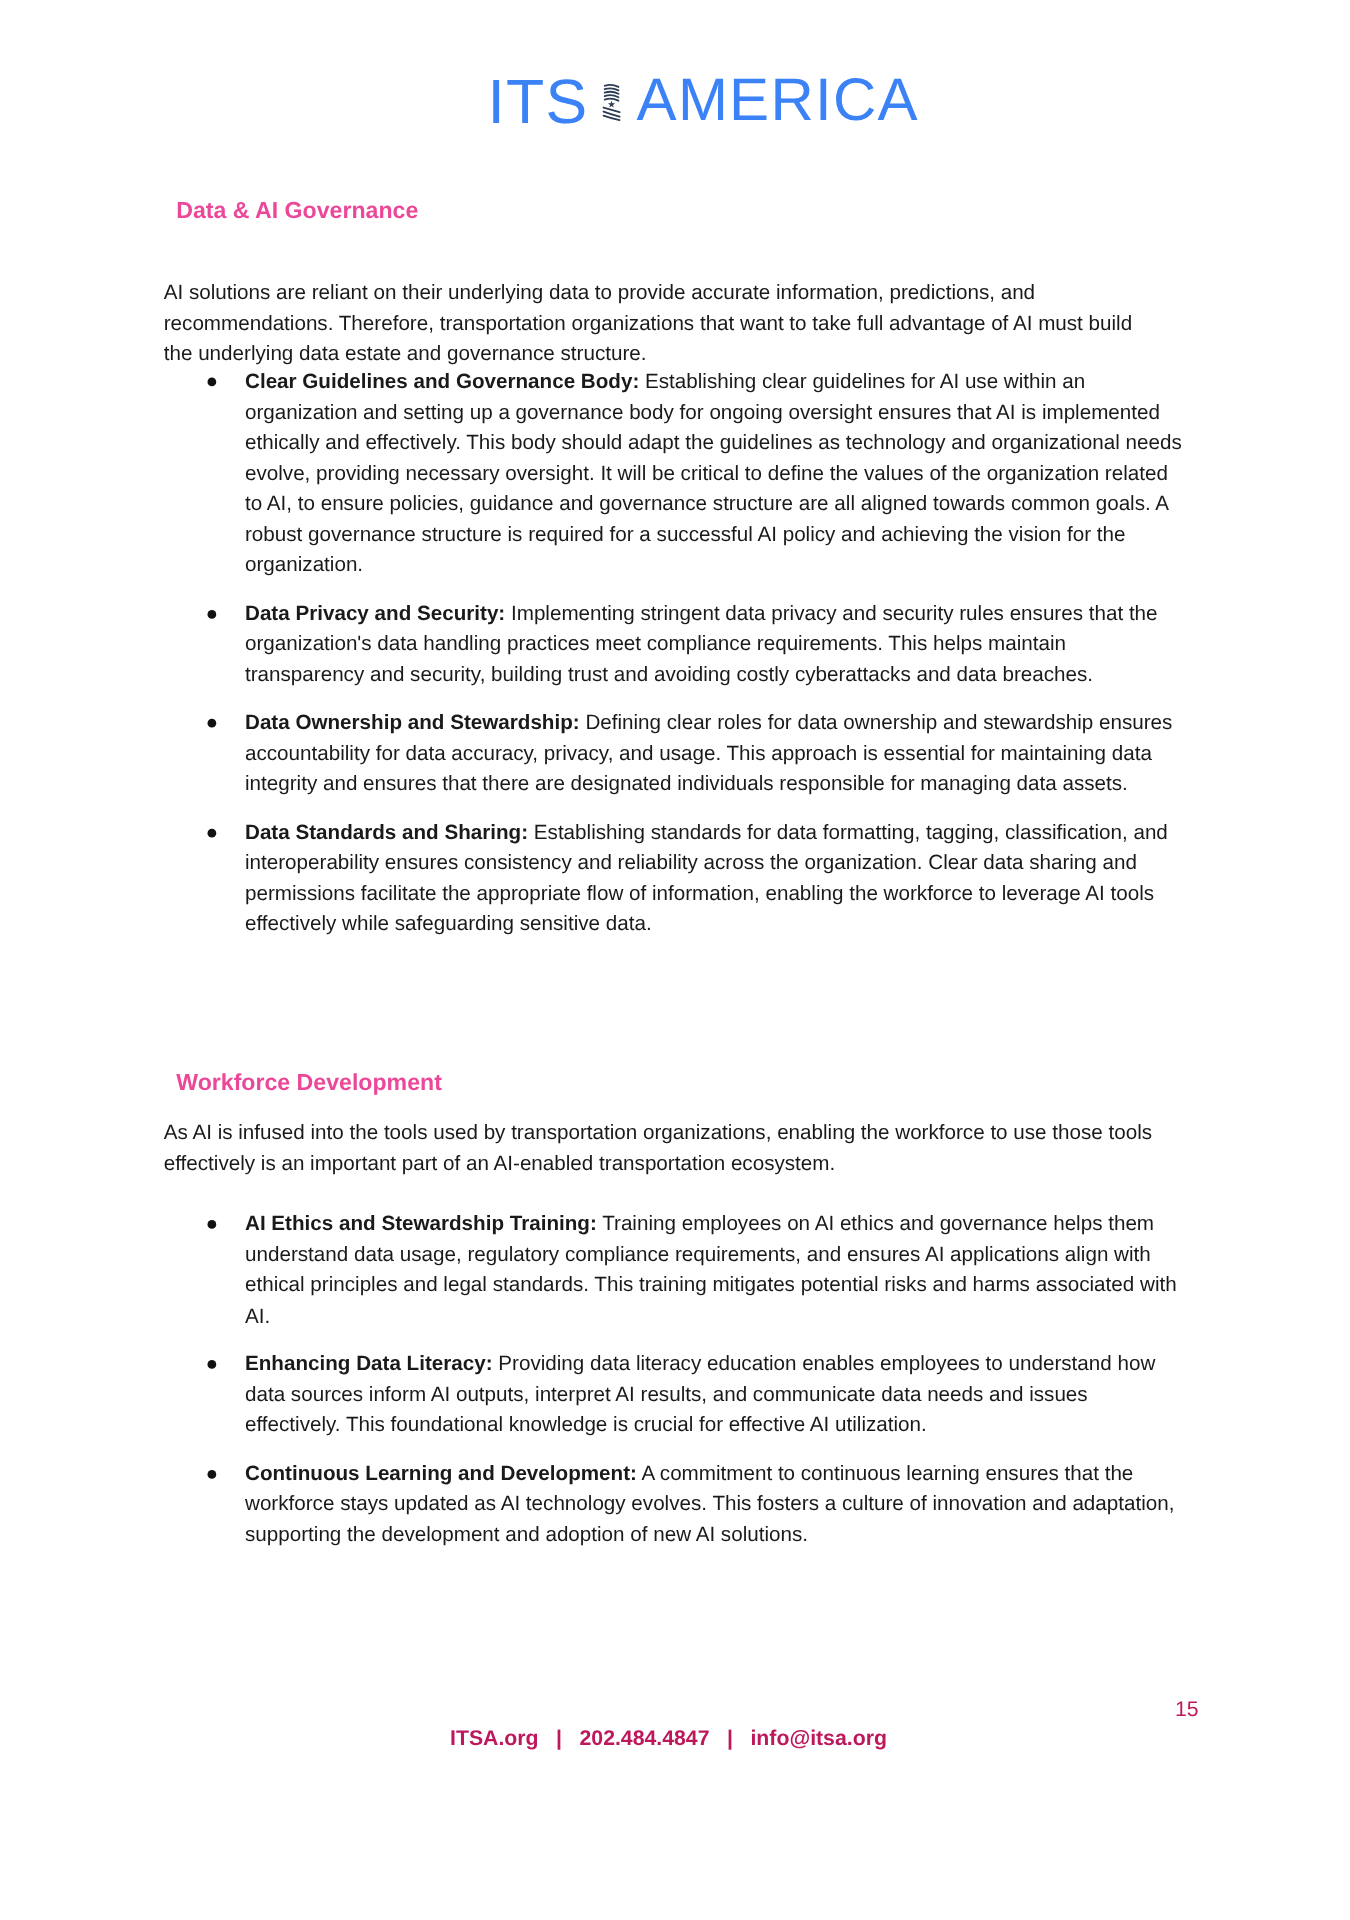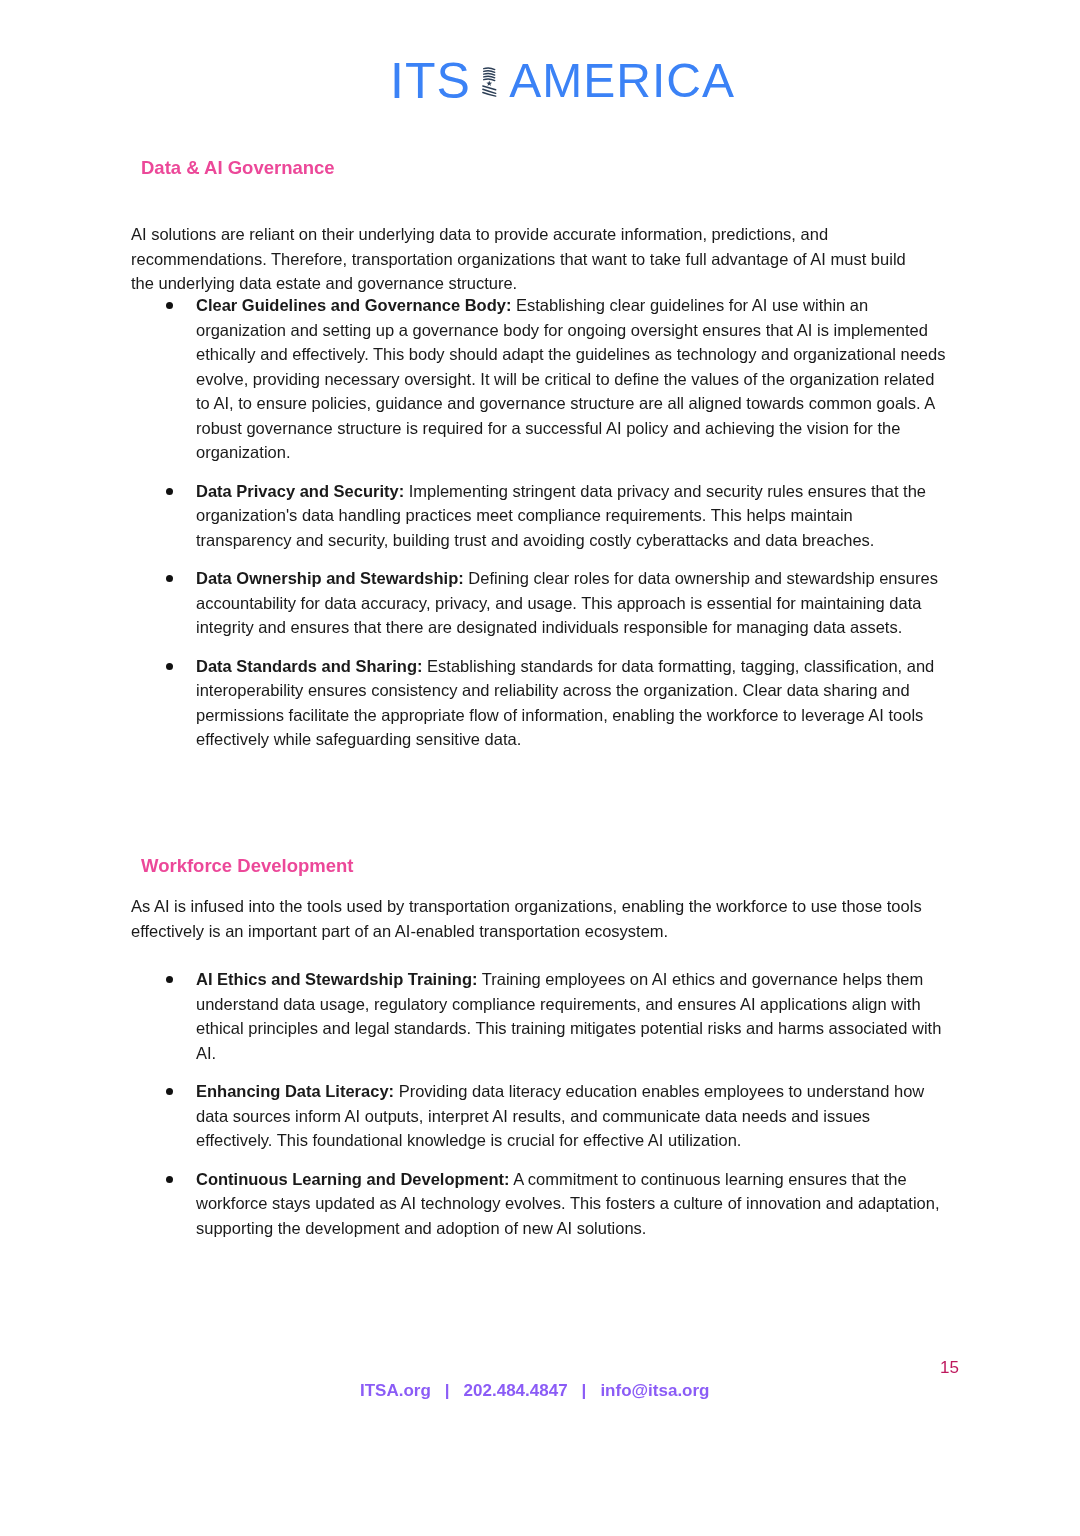--- a/index.html
+++ b/index.html
@@ -10,21 +10,21 @@
   .logo .its { font-size:50px; letter-spacing:1px; font-weight:300; line-height:1; }
   .logo .america { font-size:48px; letter-spacing:1px; font-weight:300; line-height:1; }
   .logo .flag { width:36px; height:66px; margin:0 12px 0 10px; }
   h2 { position:absolute; left:141px; margin:0; font-size:18.5px; font-weight:bold; color:#ec4899; }
   .para { position:absolute; left:131px; width:800px; margin:0; font-size:16.5px; line-height:24.5px; }
   ul.bullets { position:absolute; left:160px; width:790px; margin:0; padding:0; list-style:none; }
   ul.bullets li { position:relative; padding-left:36px; font-size:16.5px; line-height:24.5px; margin-bottom:14px; }
   ul.bullets li .dot { position:absolute; left:6px; top:9px; width:7px; height:7px; border-radius:50%; background:#111; }
   ul.bullets li b { font-weight:bold; }
   .pagenum { position:absolute; top:1358px; left:940px; font-size:17px; color:#be185d; }
-  .footer { position:absolute; top:1381px; left:360px; font-size:17px; font-weight:bold; color:#8b5cf6; white-space:pre; }
+  .footer { position:absolute; top:1381px; left:360px; font-size:17px; font-weight:bold; color:#be185d; white-space:pre; }
   .footer .sep { margin:0 14px; }
 </style>
 </head>
 <body>
 
 <div class="logo">
   <span class="its">ITS</span>
   <svg class="flag" viewBox="0 0 36 66">
     <g fill="none" stroke="#2c3e55" stroke-width="3.2" stroke-linecap="round">
       <path d="M6 6 Q18 2 30 8"></path>

